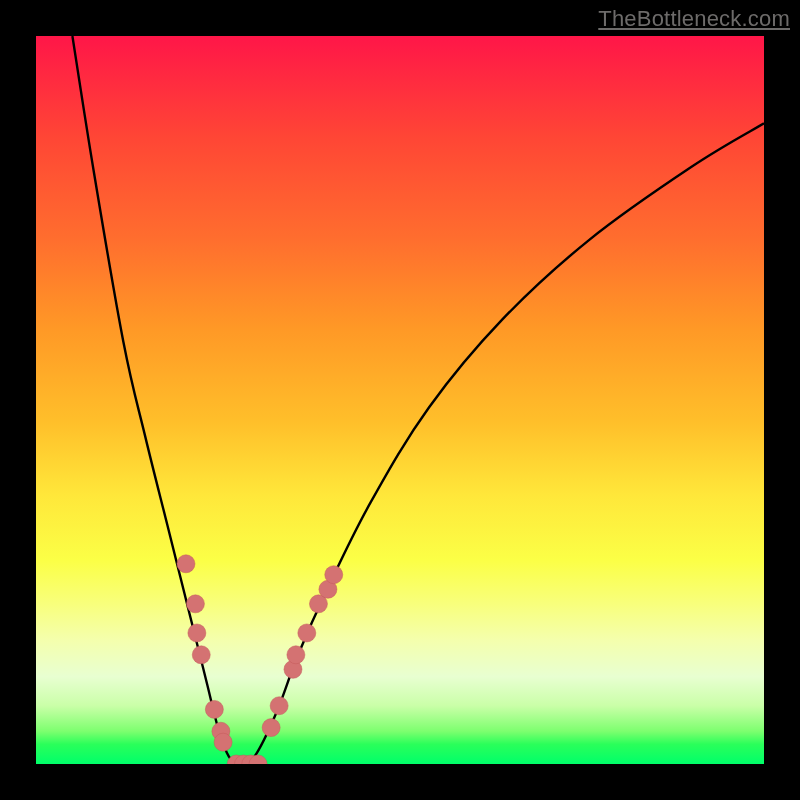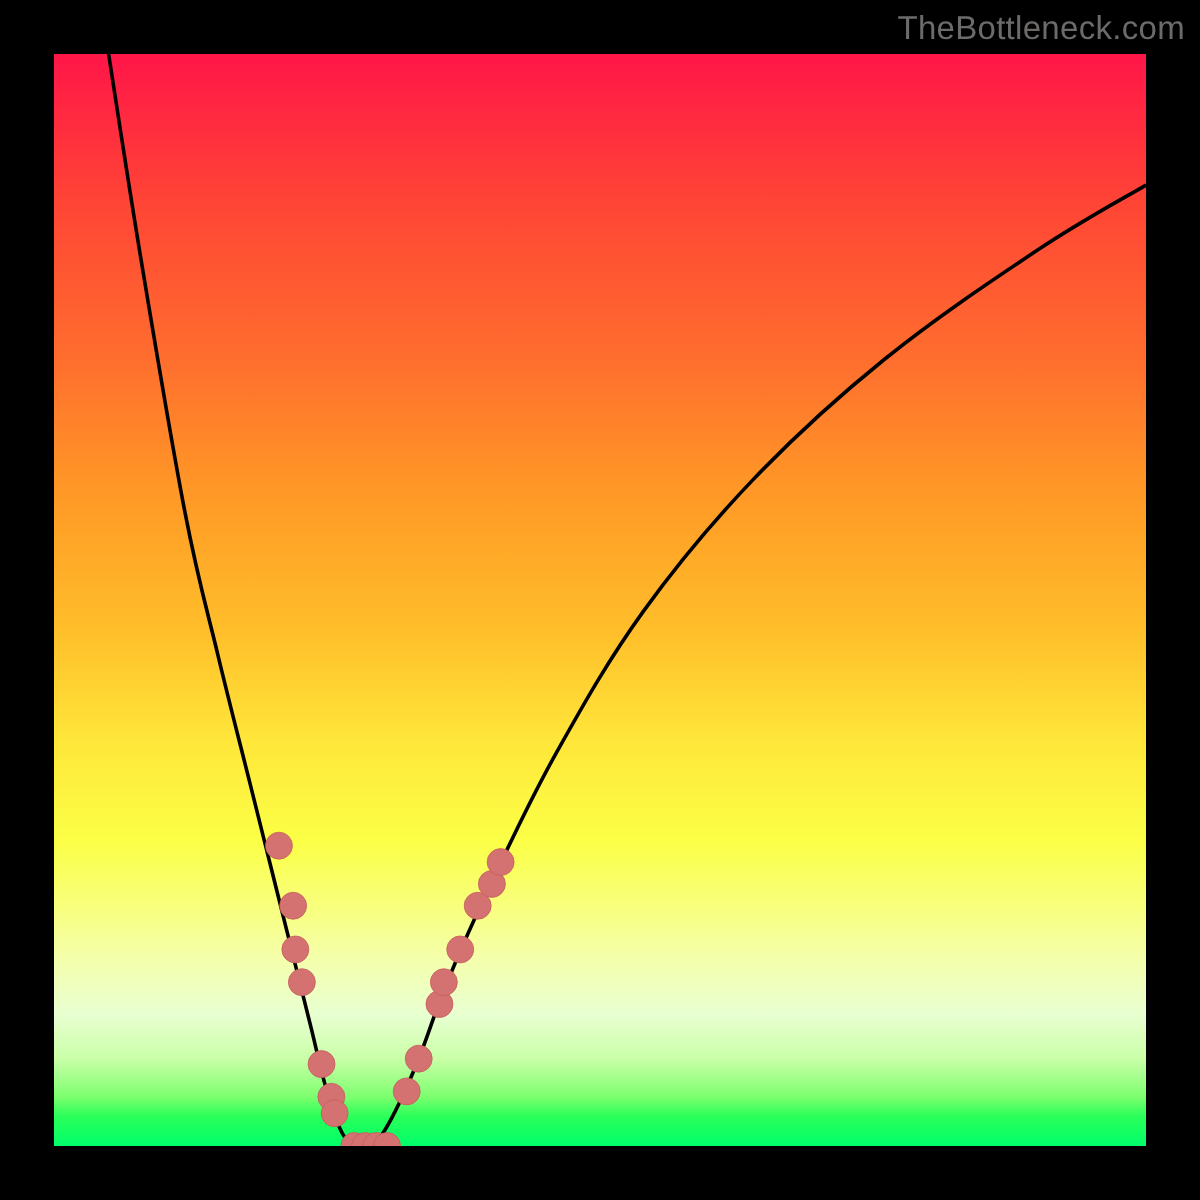--- a/index.html
+++ b/index.html
@@ -45,20 +45,21 @@
   }
   .watermark {
     position: absolute;
     top: 6px;
     right: 10px;
     color: #6d6b6a;
     font-size: 22px;
     font-weight: 500;
     letter-spacing: 0.2px;
     user-select: none;
+    text-decoration: underline;
   }
   svg.curve {
     position: absolute;
     left: 0;
     top: 0;
     width: 728px;
     height: 728px;
   }
 </style>
 </head>

